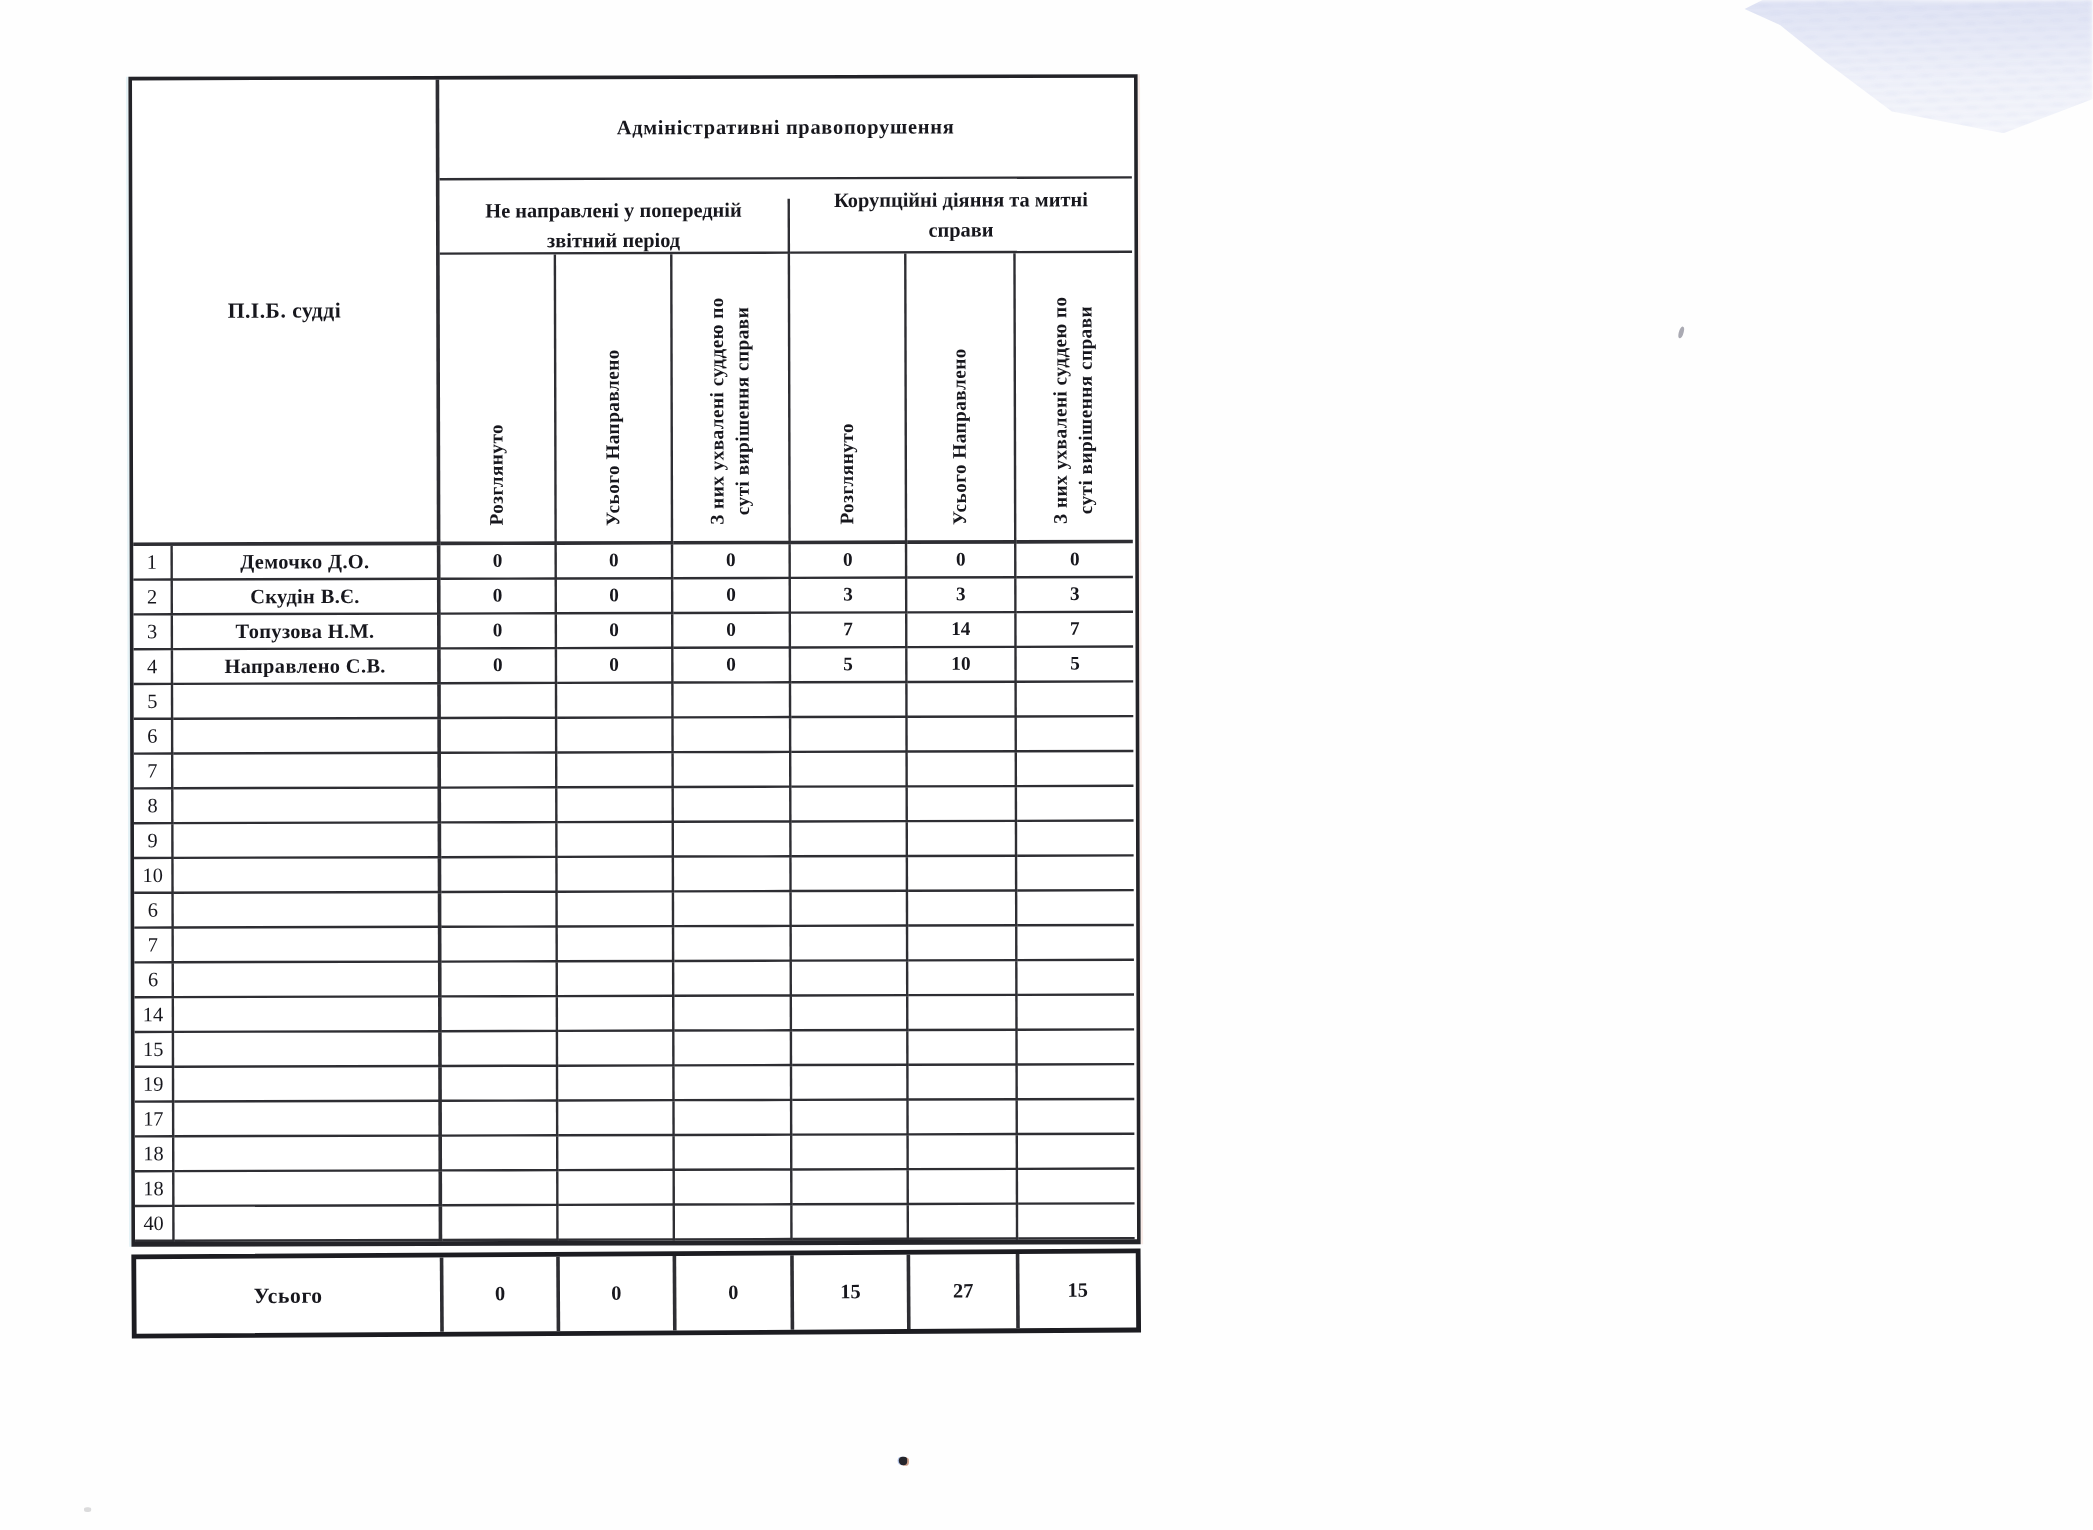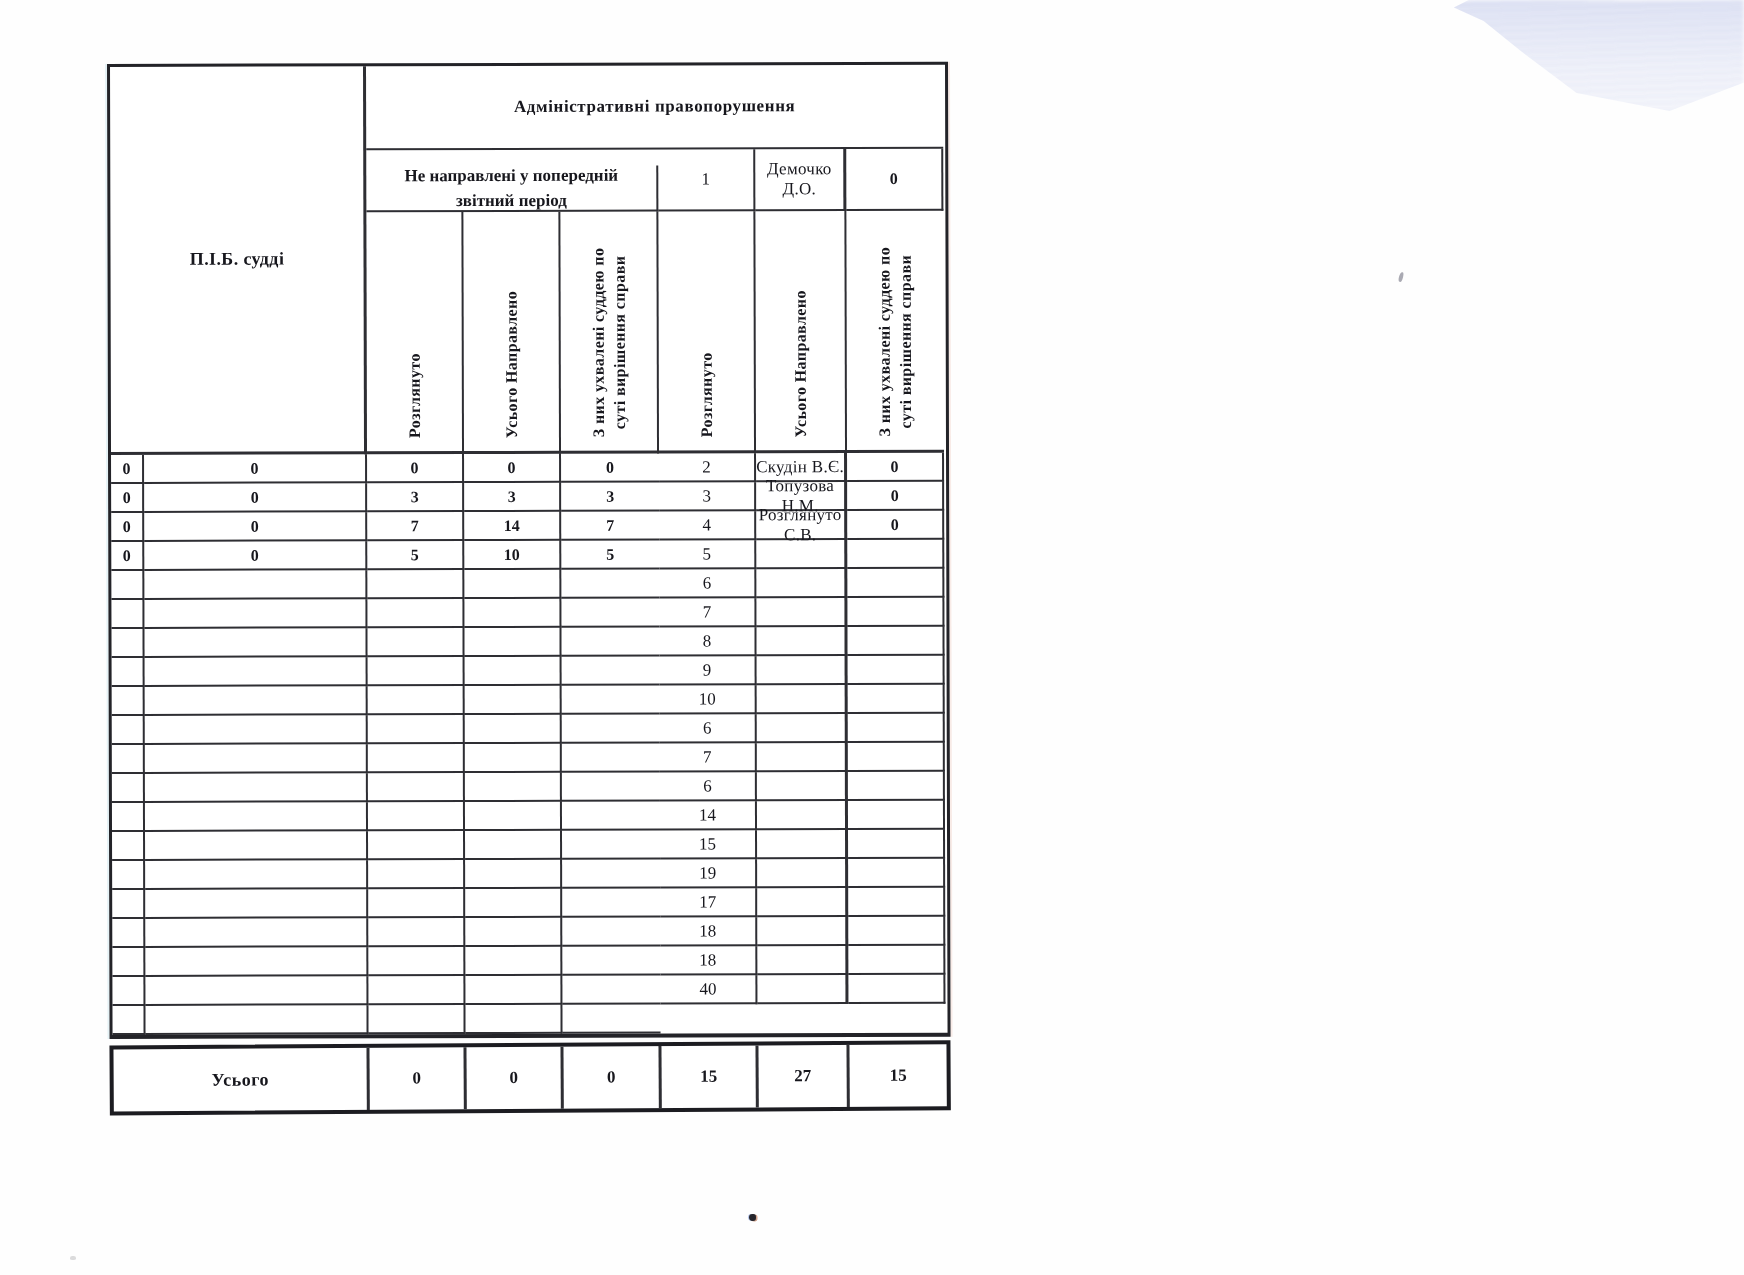--- a/index.html
+++ b/index.html
@@ -40,21 +40,21 @@
   .vc1{grid-area:3/3/4/4;} .vc2{grid-area:3/4/4/5;} .vc3{grid-area:3/5/4/6;}
   .vc4{grid-area:3/6/4/7;} .vc5{grid-area:3/7/4/8;} .vc6{grid-area:3/8/4/9;}
   .vcell{align-items:flex-end;padding-bottom:13px;border-bottom-width:3px;}
   .vtext{
     writing-mode:vertical-rl;transform:rotate(180deg);
     font-weight:bold;font-size:16px;line-height:1.32;letter-spacing:.4px;
     white-space:pre-line;text-align:center;
   }
   
   .rnum {font-size:17px;font-weight:normal;}
-  .rname{font-size:17px;font-weight:normal;border-right-width:3px;letter-spacing:.3px;}
+  .rname{font-size:17px;font-weight:bold;border-right-width:3px;letter-spacing:.3px;}
   .rval {font-size:16px;font-weight:bold;}
 
   
   .total-band{
     display:grid;margin-top:5px;
     grid-template-columns:256px 97px 97px 98px 97px 91px 97px;
     grid-template-rows:62px;
     border:4px solid #1c1c21;background:#fff;
     transform:rotate(-0.2deg);
   }
@@ -107,20 +107,21 @@
   <div class="speck-faint"></div>
 
   <div class="table-wrap">
     <div class="tbl">
 
       <div class="cell pib">П.І.Б. судді</div>
 
       <div class="cell band1 lastcol">Адміністративні правопорушення</div>
 
       <div class="cell band2 g1">Не направлені у попередній звітний період</div>
+      <div class="cell band2 g2 lastcol">Корупційні діяння та митні справи</div>
 
       <div class="cell vcell vc1">
         <div class="vtext">Розглянуто</div>
       </div>
       <div class="cell vcell vc2">
         <div class="vtext">Усього Направлено</div>
       </div>
       <div class="cell vcell vc3">
         <div class="vtext">З них ухвалені суддею по
 суті вирішення справи</div>
@@ -157,21 +158,21 @@
   <div class="cell rnum">3</div>
   <div class="cell rname">Топузова Н.М.</div>
   <div class="cell rval">0</div>
   <div class="cell rval">0</div>
   <div class="cell rval">0</div>
   <div class="cell rval">7</div>
   <div class="cell rval">14</div>
   <div class="cell rval lastcol">7</div>
 
   <div class="cell rnum">4</div>
-  <div class="cell rname">Розглянуто С.В.</div>
+  <div class="cell rname">Направлено С.В.</div>
   <div class="cell rval">0</div>
   <div class="cell rval">0</div>
   <div class="cell rval">0</div>
   <div class="cell rval">5</div>
   <div class="cell rval">10</div>
   <div class="cell rval lastcol">5</div>
 
   <div class="cell rnum">5</div>
   <div class="cell rname"></div>
   <div class="cell rval"></div>

